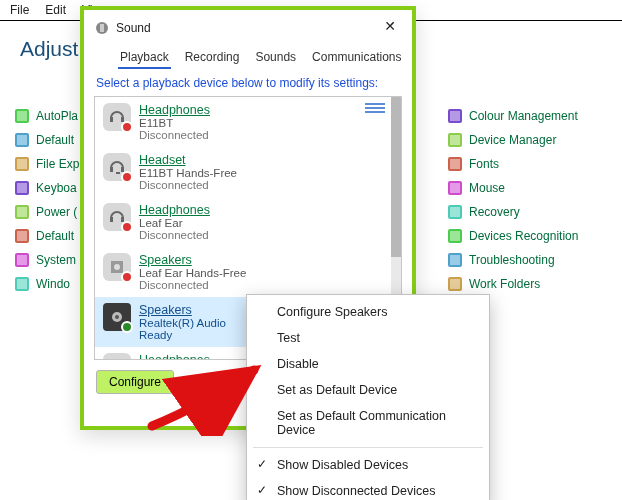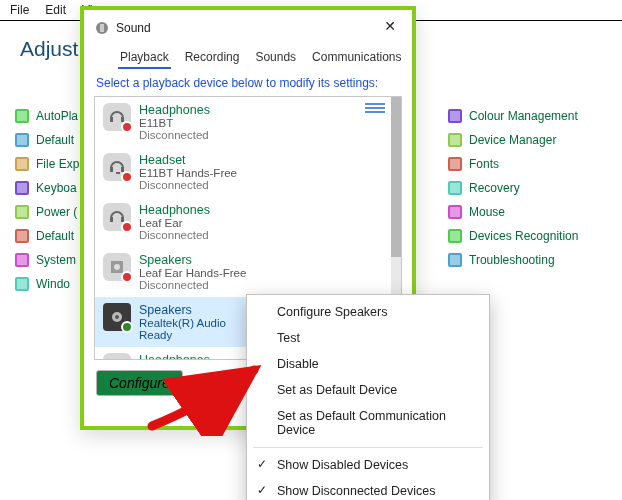--- a/index.html
+++ b/index.html
@@ -25,28 +25,28 @@
   .list { position: absolute; inset: 0 10px 0 0; overflow: hidden; }
   .scrollbar { position: absolute; right: 0; top: 0; bottom: 0; width: 10px; background: #e9e9e9; }
   .scrollbar .thumb { position: absolute; top: 0; left: 0; right: 0; height: 160px; background: #b8b8b8; }
   .dev { display: flex; gap: 8px; padding: 6px 8px; border-bottom: 0; }
   .dev.sel { background: #d6ecff; }
   .devicon { width: 28px; height: 28px; position: relative; }
   .devicon .base { width: 28px; height: 28px; border-radius: 6px; background: #d8d8d8; display: flex; align-items: center; justify-content: center; }
   .devicon .base.spk { border-radius: 4px; background: #3a3a3a; }
   .devicon .badge { position: absolute; right: -2px; bottom: -2px; width: 12px; height: 12px; border-radius: 50%; background: #d33; border: 2px solid #fff; }
   .devicon .badge.ok { background: #2a8a2a; }
-  .devtxt .nm { color: #047a3f; font-size: 12.5px; }
+  .devtxt .nm { color: #047a3f; font-size: 12.5px; text-decoration: underline; }
   .devtxt .sub { color: #555; font-size: 11.5px; }
   .devtxt .stat { color: #777; font-size: 11.5px; }
   .sel .nm, .sel .sub, .sel .stat { color: #114f8d; }
   .selmenu { position:absolute; right:6px; top:6px; width:20px; height:10px; }
   .selmenu span{display:block;height:2px;background:#5b8cd6;margin-bottom:2px;}
   .confbtns { padding: 10px 12px 6px; }
-  .btn { border: 1px solid #b3b3b3; background: #15803d; padding: 4px 12px; border-radius: 3px; cursor: pointer; font-size: 14px; font-style: italic; }
+  .btn { border: 1px solid #b3b3b3; background: #bef264; padding: 4px 12px; border-radius: 3px; cursor: pointer; font-size: 12px; }
   .ctx { position: absolute; left: 246px; top: 294px; width: 244px; background: #fff; border: 1px solid #c2c2c2; box-shadow: 0 6px 18px rgba(0,0,0,.25); padding: 4px 0; z-index: 20; }
   .ctx .mi { padding: 6px 14px 6px 30px; cursor: pointer; font-size: 12.5px; position: relative; }
   .ctx .sep { height: 1px; background: #ddd; margin: 4px 6px; }
   .ctx .chk::before { content:"✓"; position:absolute; left:10px; top:5px; font-size:12px; }
   .arrow { position: absolute; left: 142px; top: 346px; z-index: 30; pointer-events:none; }
 </style>
 </head>
 <body>
 
 <div class="menubar">
@@ -133,45 +133,52 @@
     </div>
     <div class="cp-item">
       <svg class="ic" viewBox="0 0 16 16">
         <rect x="1" y="1" width="14" height="14" rx="2" fill="hsl(10,55%,55%)"></rect>
         <rect x="3" y="3" width="10" height="10" fill="hsl(10,60%,75%)"></rect>
       </svg>
       <span>Fonts</span>
     </div>
     <div class="cp-item">
       <svg class="ic" viewBox="0 0 16 16">
+        <rect x="1" y="1" width="14" height="14" rx="2" fill="hsl(300,55%,55%)"></rect>
+        <rect x="3" y="3" width="10" height="10" fill="hsl(300,60%,75%)"></rect>
+      </svg>
+      <span>Mouse</span>
+    </div>
+    <div class="cp-item">
+      <svg class="ic" viewBox="0 0 16 16">
         <rect x="1" y="1" width="14" height="14" rx="2" fill="hsl(170,55%,55%)"></rect>
         <rect x="3" y="3" width="10" height="10" fill="hsl(170,60%,75%)"></rect>
       </svg>
       <span>Recovery</span>
     </div>
     <div class="cp-item">
       <svg class="ic" viewBox="0 0 16 16">
-        <rect x="1" y="1" width="14" height="14" rx="2" fill="hsl(300,55%,55%)"></rect>
-        <rect x="3" y="3" width="10" height="10" fill="hsl(300,60%,75%)"></rect>
-      </svg>
-      <span>Mouse</span>
-    </div>
-    <div class="cp-item">
-      <svg class="ic" viewBox="0 0 16 16">
         <rect x="1" y="1" width="14" height="14" rx="2" fill="hsl(120,55%,55%)"></rect>
         <rect x="3" y="3" width="10" height="10" fill="hsl(120,60%,75%)"></rect>
       </svg>
       <span>Devices Recognition</span>
     </div>
     <div class="cp-item">
       <svg class="ic" viewBox="0 0 16 16">
         <rect x="1" y="1" width="14" height="14" rx="2" fill="hsl(200,55%,55%)"></rect>
         <rect x="3" y="3" width="10" height="10" fill="hsl(200,60%,75%)"></rect>
       </svg>
       <span>Troubleshooting</span>
+    </div>
+    <div class="cp-item">
+      <svg class="ic" viewBox="0 0 16 16">
+        <rect x="1" y="1" width="14" height="14" rx="2" fill="hsl(40,55%,55%)"></rect>
+        <rect x="3" y="3" width="10" height="10" fill="hsl(40,60%,75%)"></rect>
+      </svg>
+      <span>Work Folders</span>
     </div>
   </div>
 
 <div class="dialog">
   <div class="dlg-titlebar">
     <svg class="tic" viewBox="0 0 16 16">
         <circle cx="8" cy="8" r="6" fill="#888"></circle>
         <rect x="6" y="4" width="4" height="8" fill="#ccc"></rect>
       </svg>
     <div class="ttl">Sound</div>

